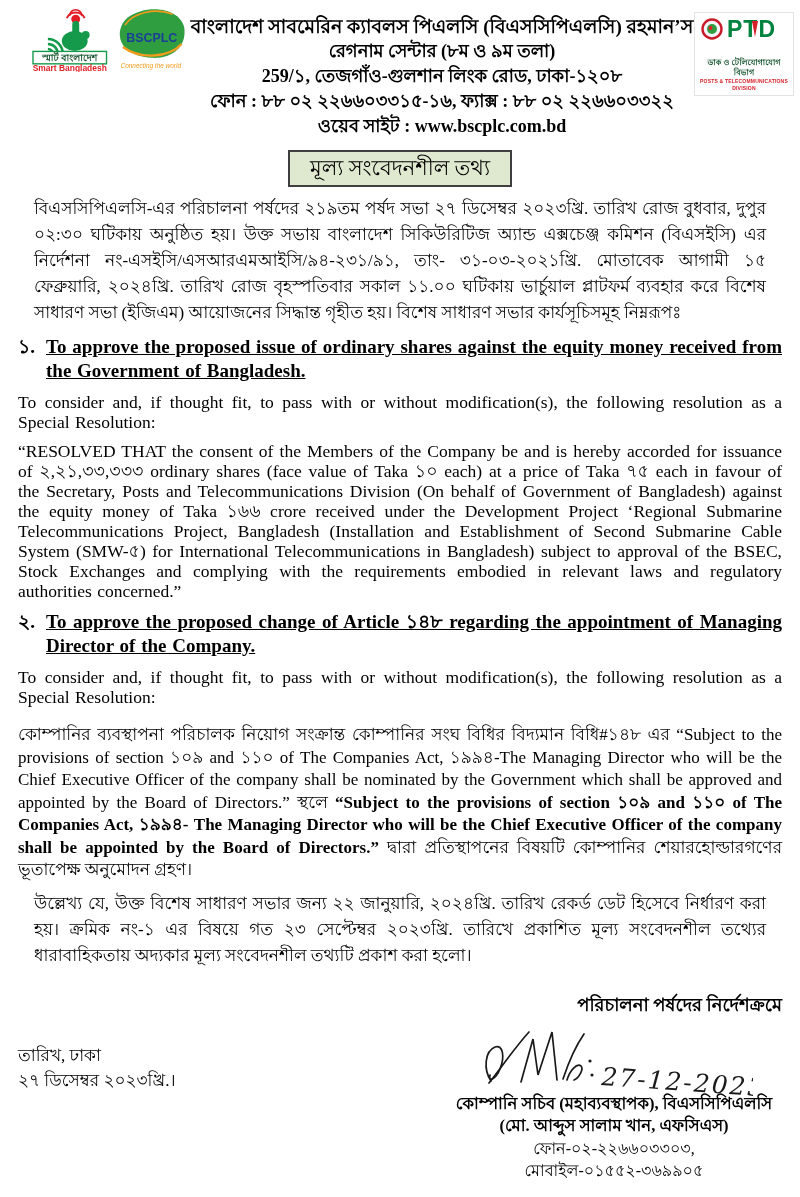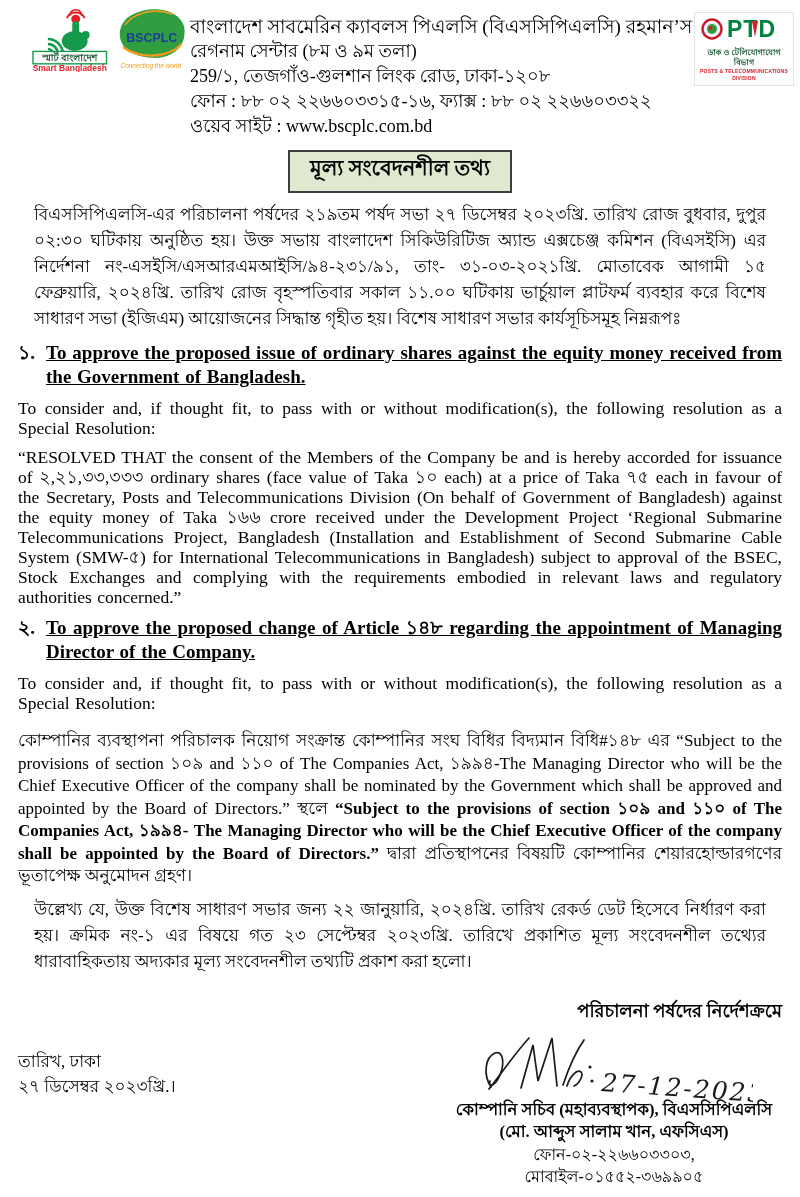--- a/index.html
+++ b/index.html
@@ -5,35 +5,35 @@
   * { box-sizing: border-box; }
   html,body { margin:0; padding:0; background:#ffffff; }
   .page {
     position:relative; width:800px; height:1197px; margin:0 auto;
     background:#ffffff; color:#000; overflow:hidden;
     font-family:"Liberation Serif","DejaVu Serif",serif;
   }
   
   .letterhead { display:flex; align-items:flex-start; padding:5px 6px 0 32px; }
   .logo-left { display:flex; gap:3px; width:158px; flex:0 0 auto; }
-  .head-center { flex:1 1 auto; font-weight:normal; padding-top:9px; line-height:25px; }
+  .head-center { flex:1 1 auto; text-align:center; font-weight:bold; padding-top:9px; line-height:25px; }
   .h-line1 { font-size:19px; }
   .h-line  { font-size:18px; }
   .h-url { font-family:"Liberation Serif",serif; }
   .ptd-card { flex:0 0 auto; width:100px; border:1px solid #e3e3e3; background:#fff;
               margin-top:7px; padding:4px 2px 3px; text-align:center; }
   .ptd-top { display:flex; align-items:center; justify-content:center; gap:2px; }
-  .ptd-bn { font-size:8px; font-weight:bold; color:#14532d; line-height:10px; margin-top:7px;
+  .ptd-bn { font-size:8px; font-weight:bold; color:#14532d; line-height:10px; margin-top:17px;
             font-family:"Liberation Sans",sans-serif; }
   .ptd-en { font-size:5px; font-weight:bold; color:#d6212a; line-height:7px;
             font-family:"Liberation Sans",sans-serif; letter-spacing:.2px; }
   
   .banner-row { text-align:center; margin-top:11px; }
   .banner { display:inline-block; background:#dfe9cf; border:2px solid #3f3f3f;
-            padding:3px 20px 10px; font-size:21px; font-weight:bold; line-height:26px; }
+            padding:3px 20px 4px; font-size:21px; font-weight:normal; line-height:26px; }
   
   .content { padding:0 18px; }
   .bn-par { font-size:17px; line-height:26px; text-align:justify; margin:9px 16px 0; }
   .en-par { font-size:17.5px; line-height:20px; text-align:justify; margin:9px 0 0; word-spacing:1px; }
   .agenda { display:flex; margin:9px 0 0; font-weight:bold; }
   .agenda .num { width:28px; font-size:19px; line-height:24px; flex:0 0 auto; }
   .agenda .head { flex:1 1 auto; margin:0; font-size:19px; line-height:24px; text-align:justify; word-spacing:1px;text-decoration:underline; }
   .mixed-par { font-size:17px; line-height:22.5px; text-align:justify; margin:17px 0 0; }
   .mixed-par .b { font-weight:bold; }
   .by-order { text-align:right; font-weight:bold; font-size:18px; margin-top:24px; line-height:24px; }

